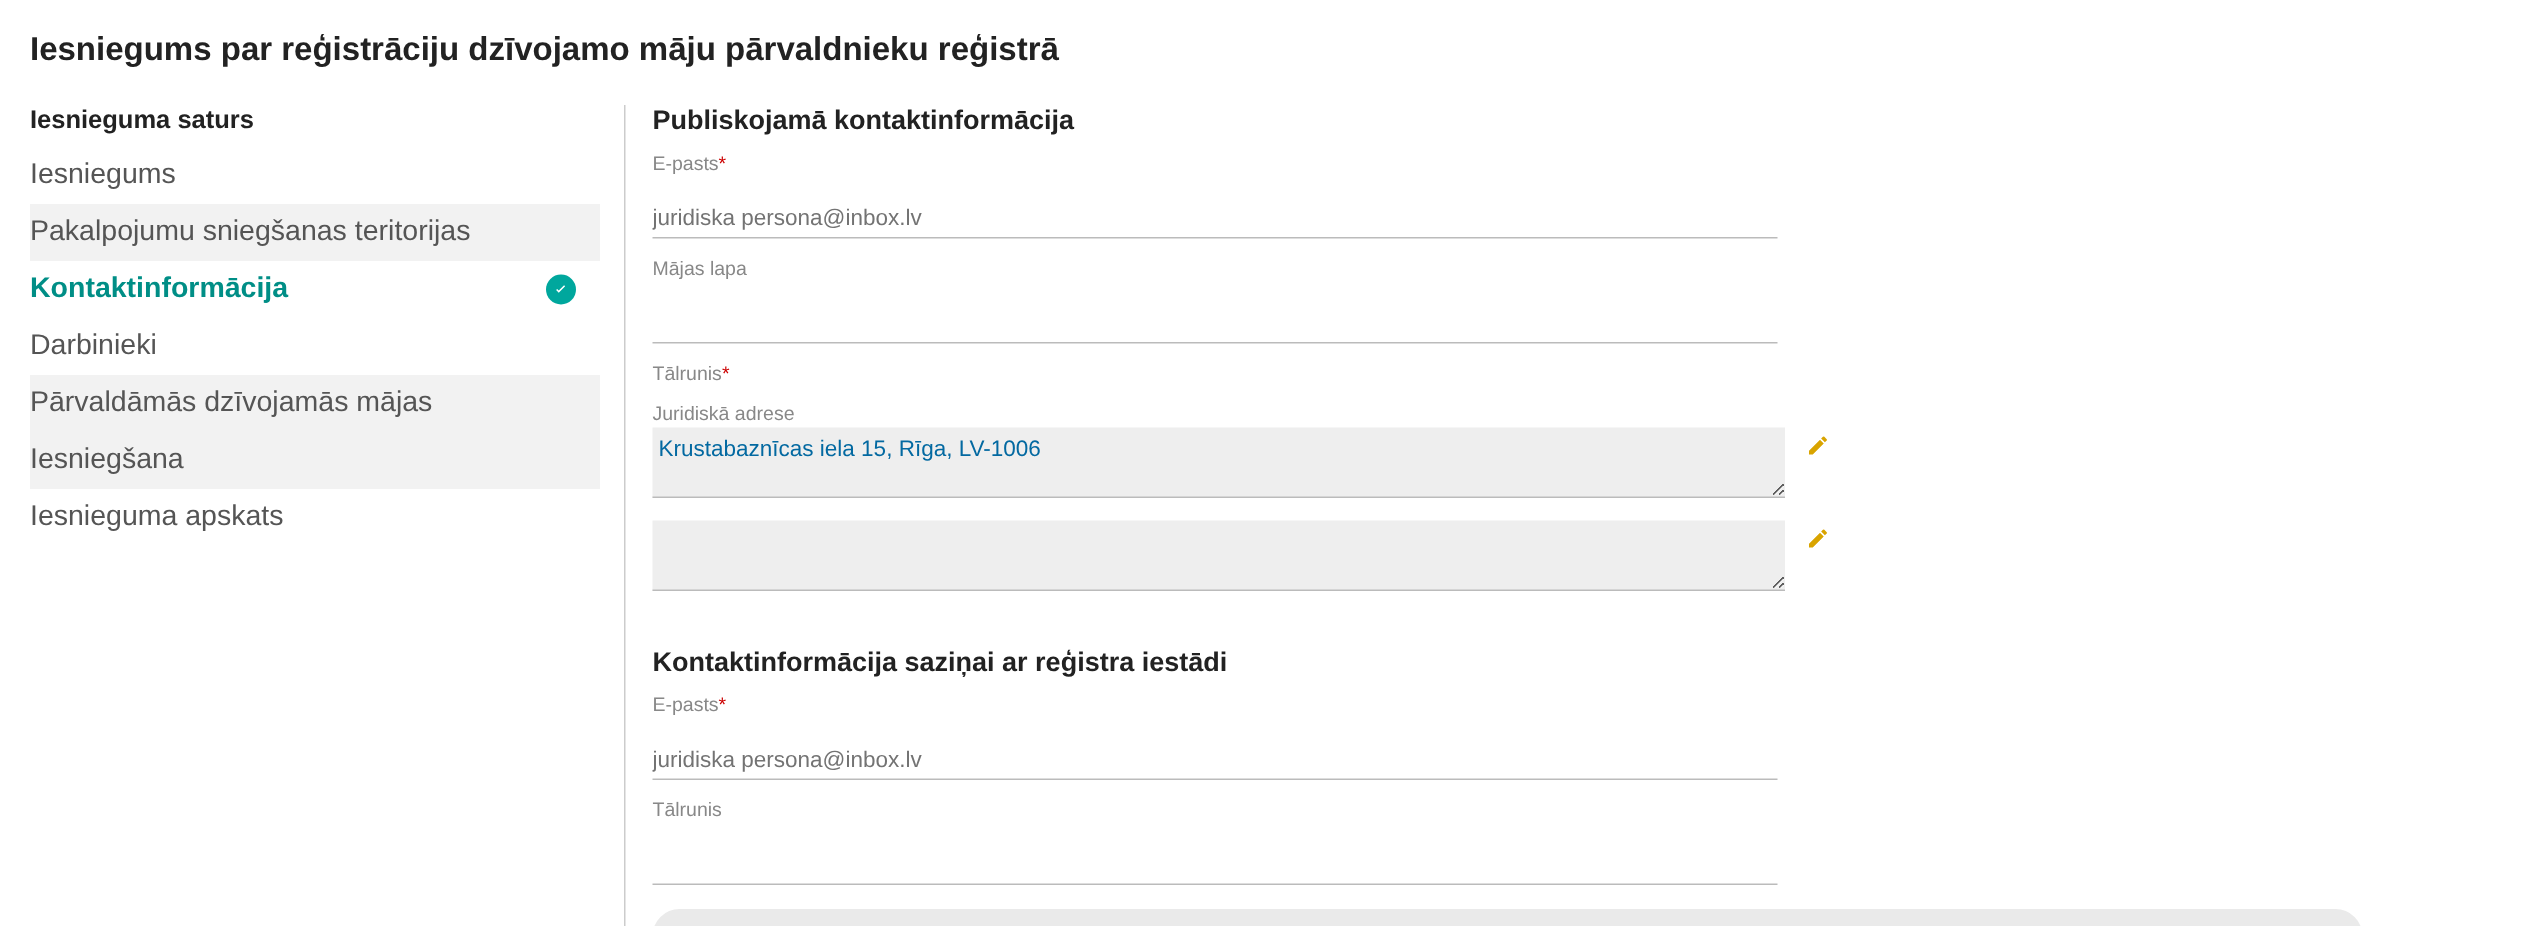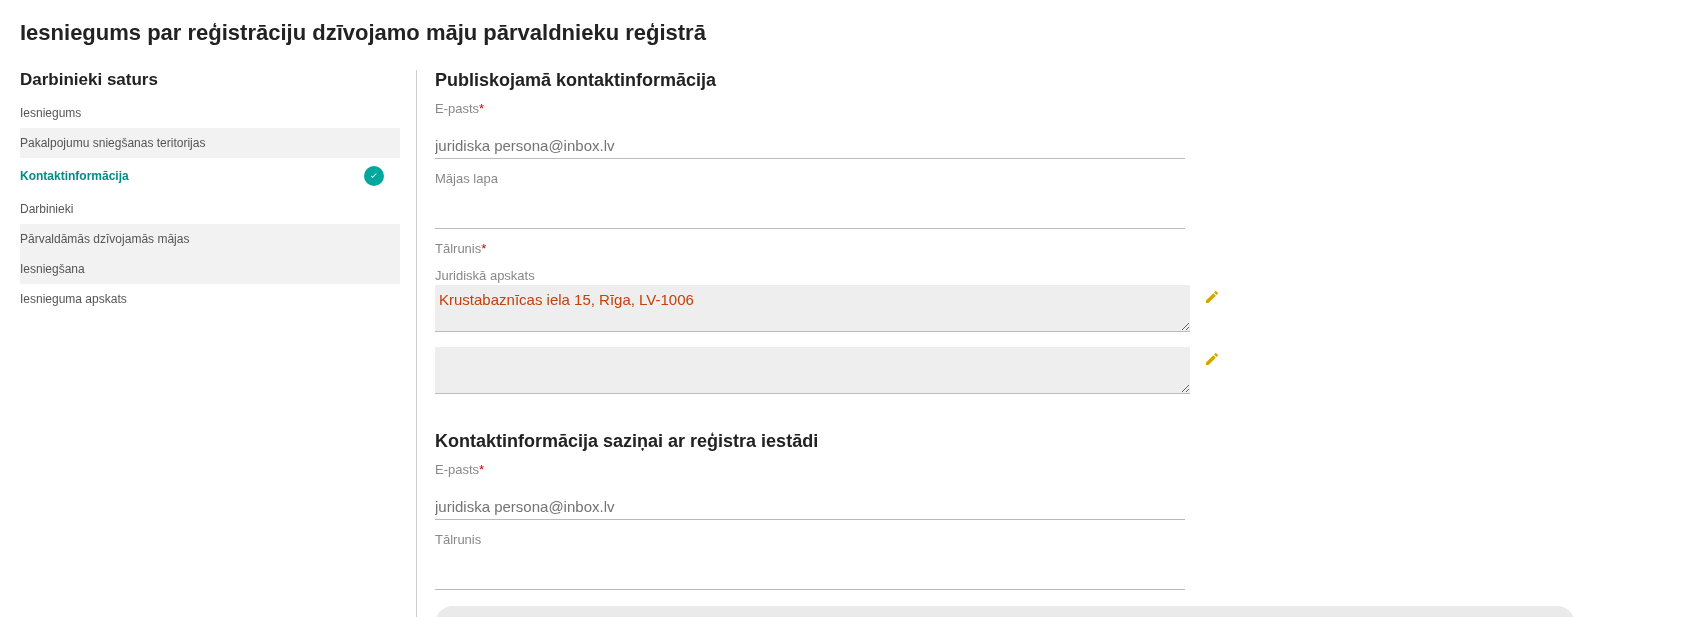--- a/index.html
+++ b/index.html
@@ -32,21 +32,21 @@
       font-size: 17px;
       font-weight: bold;
       color: #222;
       margin-bottom: 8px;
     }
     .nav-item {
       display: flex;
       align-items: center;
       justify-content: space-between;
       padding: 8px 10px 8px 0;
-      font-size: 12px;
+      font-size: 19px;
       color: #555;
       cursor: pointer;
       text-align: right;
     }
     .nav-item.alt {
       background: #f2f2f2;
     }
     .nav-item.active {
       color: #008e86;
       font-weight: bold;
@@ -106,21 +106,21 @@
     .field-textarea-wrap {
       position: relative;
       width: 785px;
     }
     .field-textarea {
       width: 755px;
       border: none;
       border-bottom: 1px solid #bbb;
       background: #eee;
       font-size: 15px;
-      color: #c2410c;
+      color: #0369a1;
       padding: 6px 8px 6px 4px;
       resize: vertical;
       min-height: 38px;
       font-family: inherit;
     }
     .edit-icon {
       position: absolute;
       right: 0;
       top: 4px;
       cursor: pointer;
@@ -154,21 +154,21 @@
     }
   </style>
 </head>
 <body>
 
 <h1 class="page-title">Iesniegums par reģistrāciju dzīvojamo māju pārvaldnieku reģistrā</h1>
 
 <div class="layout">
 
   <nav class="sidebar">
-    <div class="sidebar-heading">Darbinieki saturs</div>
+    <div class="sidebar-heading">Iesnieguma saturs</div>
     <div id="nav-list">
         <div class="nav-item">
           <span>Iesniegums</span>
         </div>
         <div class="nav-item alt">
           <span>Pakalpojumu sniegšanas teritorijas</span>
         </div>
         <div class="nav-item active">
           <span>Kontaktinformācija</span>
           <span class="check-badge">
@@ -210,21 +210,21 @@
       <input class="field-input" value="" style="">
     </div>
 
     <div class="field">
       <div class="field-label">
         <span>Tālrunis</span><span class="required">*</span>
       </div>
     </div>
 
     <div class="field">
-      <div class="field-label">Juridiskā apskats</div>
+      <div class="field-label">Juridiskā adrese</div>
       <div class="field-textarea-wrap">
         <textarea class="field-textarea" style="">Krustabaznīcas iela 15, Rīga, LV-1006</textarea>
         <span class="edit-icon">
           <svg width="16" height="16" viewBox="0 0 24 24">
               <path fill="#d9a400" d="M3 17.25V21h3.75l11-11-3.75-3.75-11 11zM20.7 7.04a1 1 0 0 0 0-1.41l-2.34-2.34a1 1 0 0 0-1.41 0l-1.83 1.83 3.75 3.75 1.83-1.83z"></path>
             </svg>
         </span>
       </div>
     </div>
 

